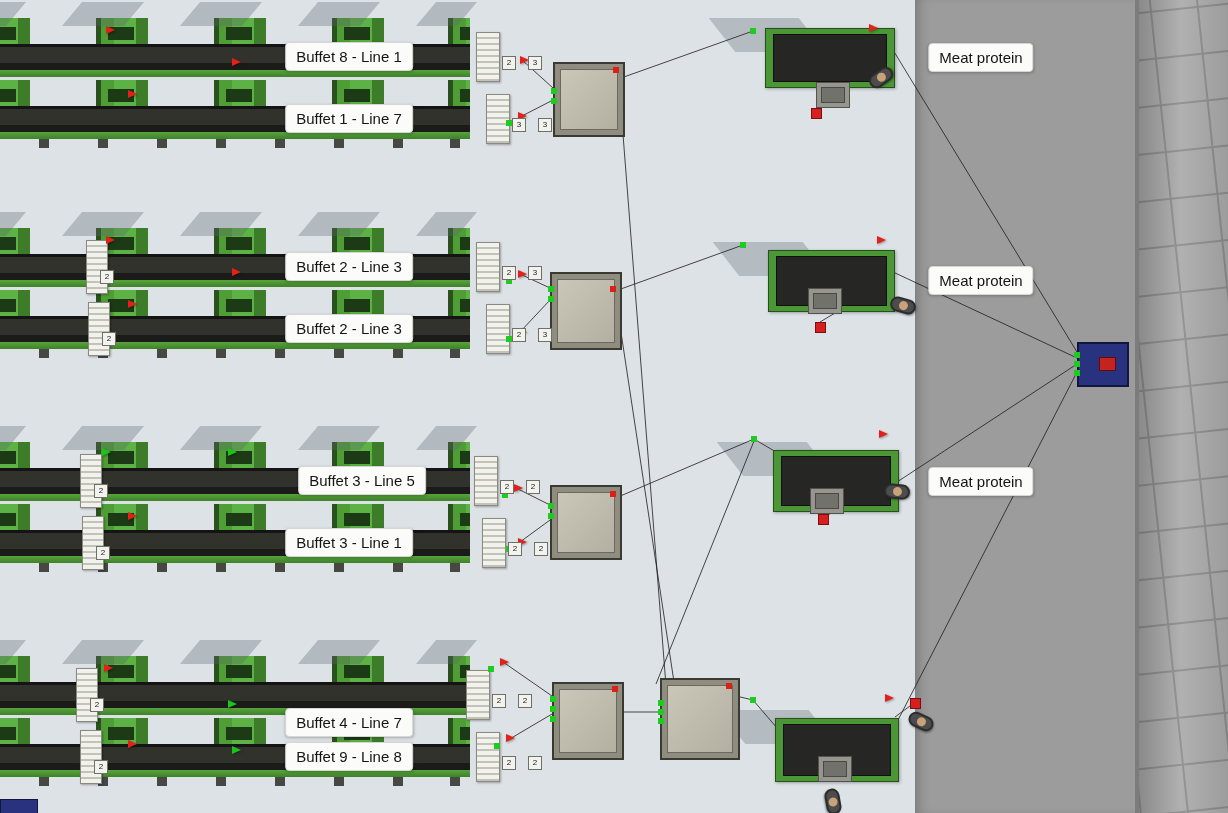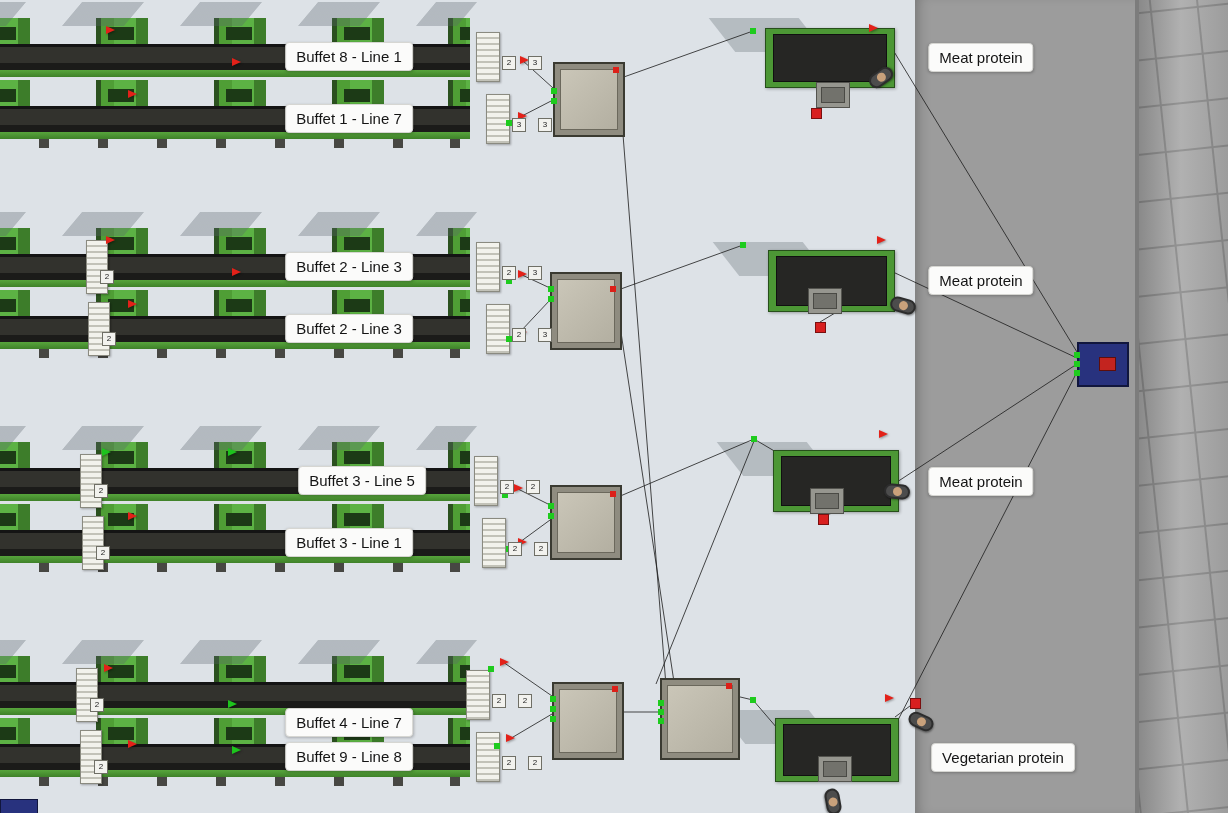--- a/index.html
+++ b/index.html
@@ -226,21 +226,20 @@
   <div class="pill" style="left:349px;top:252px">Buffet 2 - Line 3</div>
   <div class="pill" style="left:349px;top:314px">Buffet 2 - Line 3</div>
   <div class="pill" style="left:362px;top:466px">Buffet 3 - Line 5</div>
   <div class="pill" style="left:349px;top:528px">Buffet 3 - Line 1</div>
   <div class="pill" style="left:349px;top:708px">Buffet 4 - Line 7</div>
   <div class="pill" style="left:349px;top:742px">Buffet 9 - Line 8</div>
 
   <div class="pill" style="left:981px;top:43px">Meat protein</div>
   <div class="pill" style="left:981px;top:266px">Meat protein</div>
   <div class="pill" style="left:981px;top:467px">Meat protein</div>
-  <div class="pill" style="left:1003px;top:743px">Vegetarian protein</div>
 
   <div class="flag red" style="left:106px;top:26px"></div>
   <div class="flag red" style="left:232px;top:58px"></div>
   <div class="flag red" style="left:128px;top:90px"></div>
   <div class="flag red" style="left:106px;top:236px"></div>
   <div class="flag red" style="left:232px;top:268px"></div>
   <div class="flag red" style="left:128px;top:300px"></div>
   <div class="flag green" style="left:102px;top:448px"></div>
   <div class="flag green" style="left:228px;top:448px"></div>
   <div class="flag red" style="left:128px;top:512px"></div>

